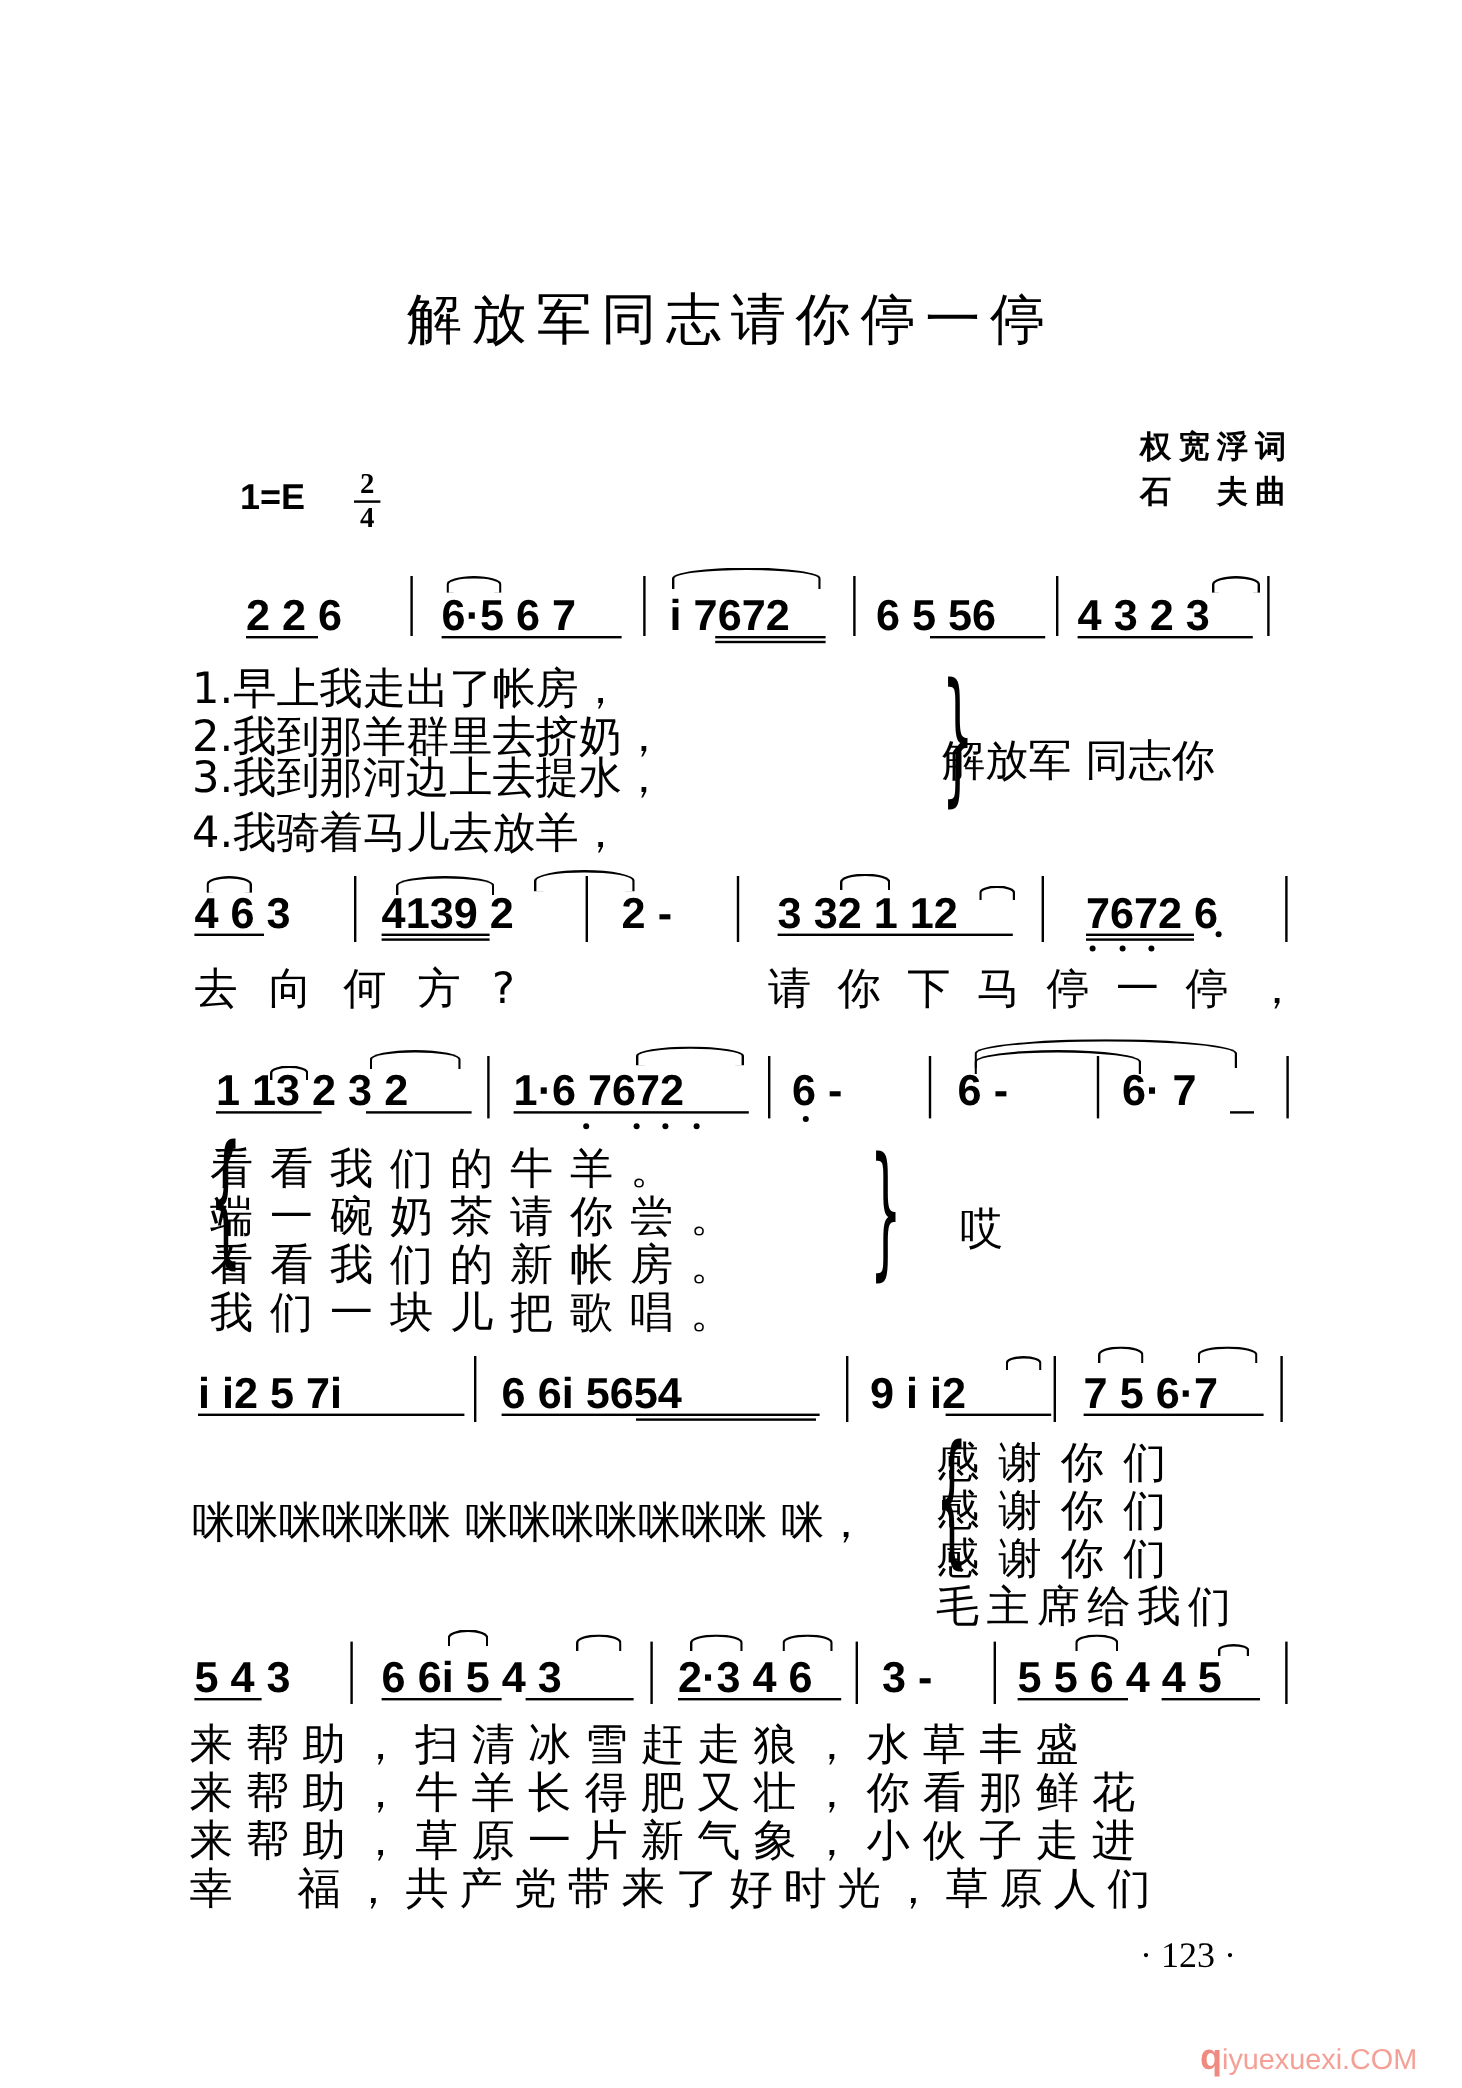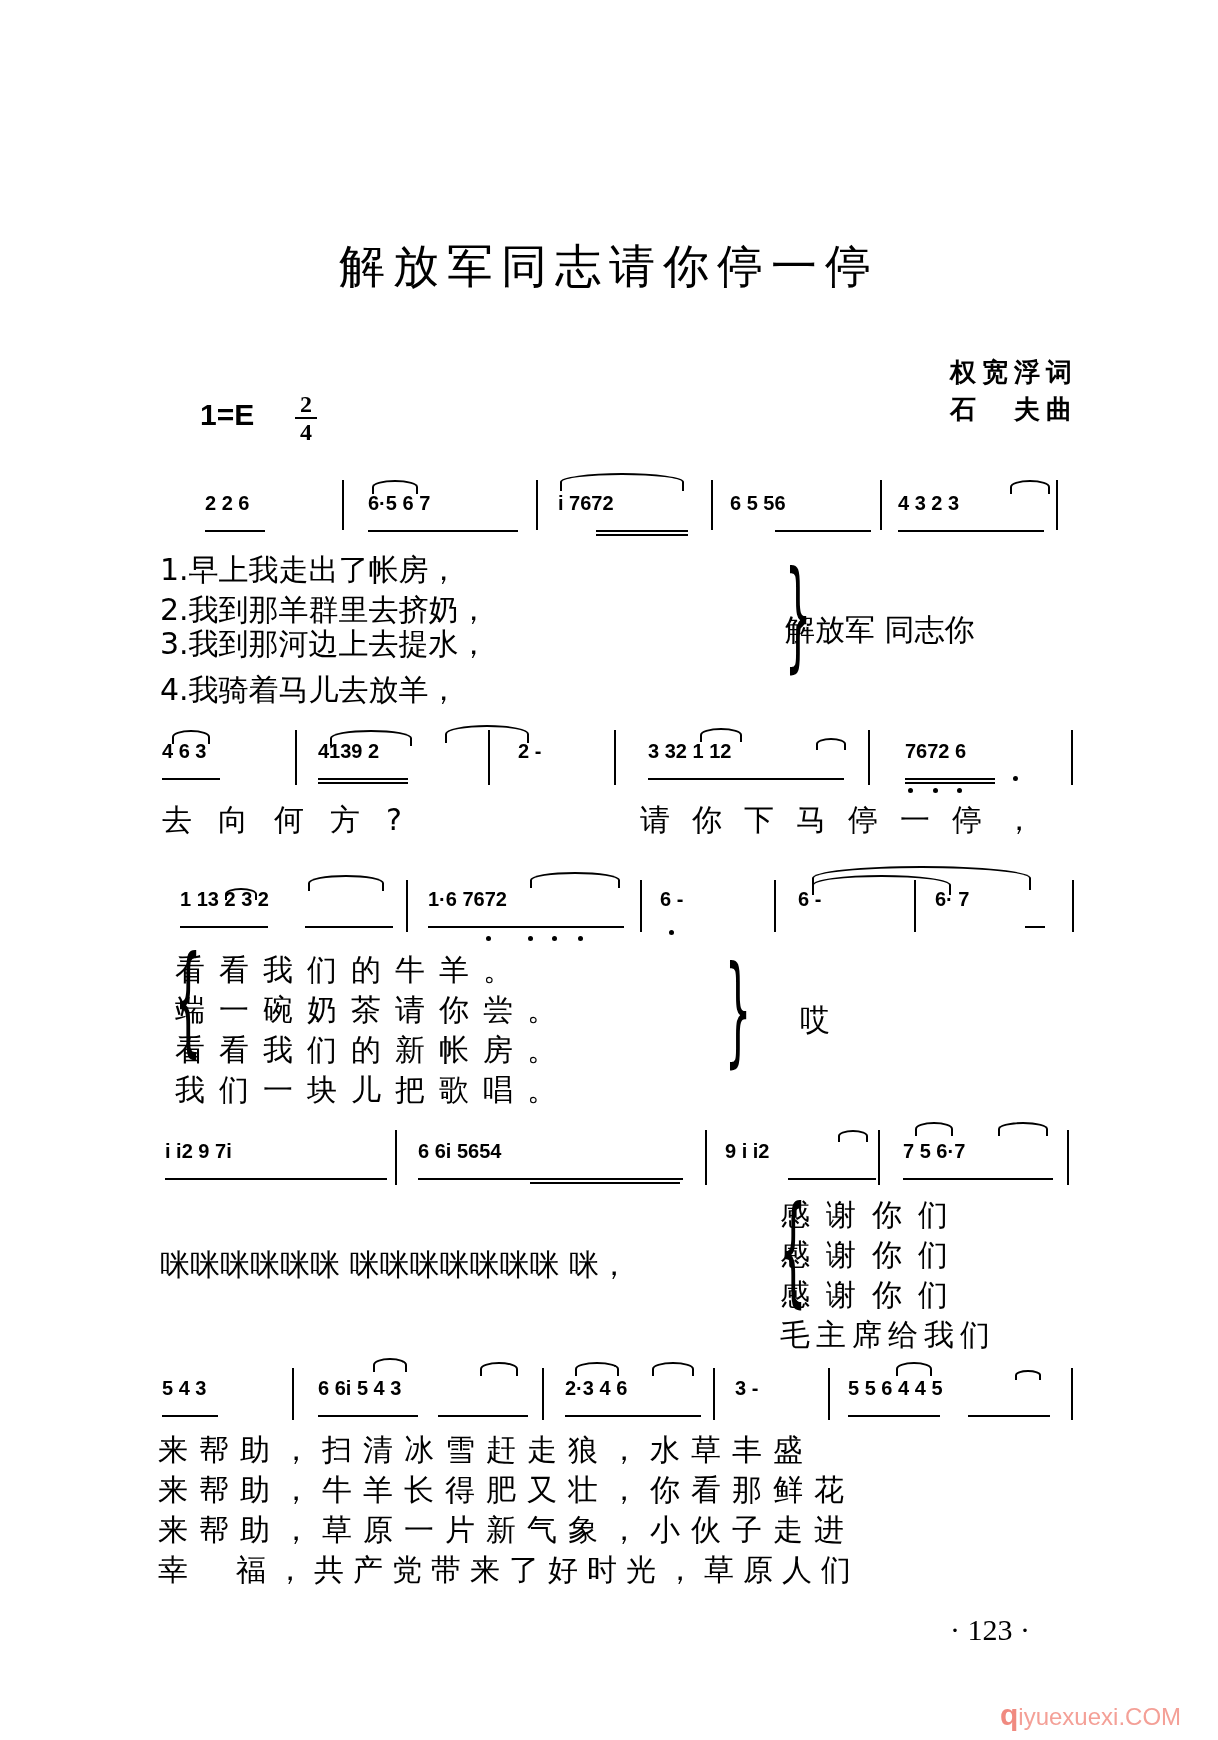--- a/index.html
+++ b/index.html
@@ -6,22 +6,22 @@
   body { width:1218px; height:1740px; background:#ffffff; position:relative; overflow:hidden;
          font-family:"DejaVu Serif", serif; color:#000; }
   .abs { position:absolute; }
   .title { left:0; width:1218px; top:236px; text-align:center; font-size:46px; letter-spacing:8px;
            font-family:"DejaVu Serif", serif; font-weight:normal; }
   .key { left:200px; top:398px; font-family:"Liberation Sans", sans-serif; font-weight:bold; font-size:30px; }
   .frac { left:295px; top:392px; font-family:"Liberation Serif", serif; font-weight:bold; font-size:24px;
           text-align:center; line-height:24px; width:22px; }
   .frac .line { border-top:2px solid #000; height:0; margin:1px 0; }
   .credit { right:140px; font-size:26px; letter-spacing:6px; text-align:right;font-weight:bold; }
-  .notes { font-family:"Liberation Sans", sans-serif; font-weight:bold; font-size:20px; white-space:pre; }
-  .lyric { font-size:30px; white-space:pre; font-family:"DejaVu Sans", sans-serif; }
+  .notes { font-family:"Liberation Sans", sans-serif; font-weight:bold; font-size:36px; white-space:pre; }
+  .lyric { font-size:36px; white-space:pre; font-family:"DejaVu Sans", sans-serif; }
   .bar { width:2px; background:#000; }
   .ul { height:2px; background:#000; }
   .arc { border:2px solid #000; border-bottom:none; border-radius:50% 50% 0 0; }
   .dot { width:5px; height:5px; background:#000; border-radius:50%; }
   .brace { font-size:120px; font-family:"DejaVu Sans", sans-serif; line-height:1; }
   .page { left:950px; top:1613px; font-family:"Liberation Serif", serif; font-size:30px; }
   .wm { left:1000px; top:1698px; font-family:"Liberation Sans", sans-serif; font-size:24px; color:#f4a097; }
   .wm b { font-size:30px; color:#f08a80; }
 </style>
 </head>
@@ -126,21 +126,21 @@
   <div class="abs brace" style="left:150px;top:940px;transform:scaleX(0.35)">{</div>
   <div class="abs lyric" style="left:175px;top:950px;letter-spacing:14px">看看我们的牛羊。</div>
   <div class="abs lyric" style="left:175px;top:990px;letter-spacing:14px">端一碗奶茶请你尝。</div>
   <div class="abs lyric" style="left:175px;top:1030px;letter-spacing:14px">看看我们的新帐房。</div>
   <div class="abs lyric" style="left:175px;top:1070px;letter-spacing:14px">我们一块儿把歌唱。</div>
   <div class="abs brace" style="left:700px;top:950px;transform:scaleX(0.35)">}</div>
   <div class="abs lyric" style="left:800px;top:1000px">哎</div>
 </div>
 
 <div>
-  <div class="abs notes" style="left:165px;top:1140px">i i2 9 7i</div>
+  <div class="abs notes" style="left:165px;top:1140px">i i2 5 7i</div>
   <div class="abs bar" style="left:395px;top:1130px;height:55px"></div>
   <div class="abs notes" style="left:418px;top:1140px">6 6i 5654</div>
   <div class="abs bar" style="left:705px;top:1130px;height:55px"></div>
   <div class="abs notes" style="left:725px;top:1140px">9 i i2</div>
   <div class="abs arc" style="left:838px;top:1130px;width:26px;height:10px"></div>
   <div class="abs bar" style="left:878px;top:1130px;height:55px"></div>
   <div class="abs notes" style="left:903px;top:1140px">7 5 6·7</div>
   <div class="abs arc" style="left:915px;top:1122px;width:34px;height:12px"></div>
   <div class="abs arc" style="left:998px;top:1122px;width:46px;height:12px"></div>
   <div class="abs bar" style="left:1067px;top:1130px;height:55px"></div>

